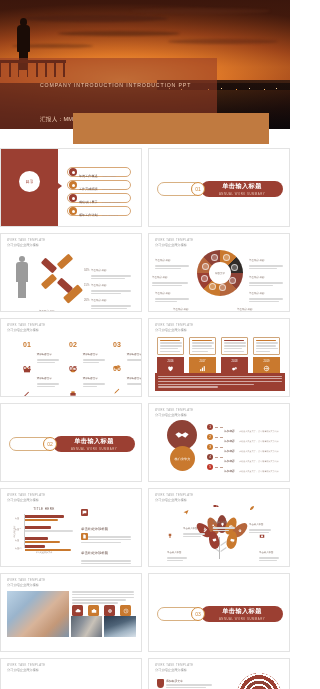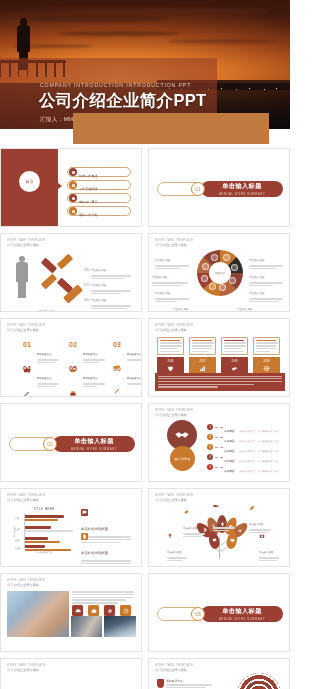--- a/index.html
+++ b/index.html
@@ -205,21 +205,20 @@
   </div>
   <div class="man">
     <div class="head"></div>
       <div class="body"></div>
       <div class="legs"></div>
   </div>
   <div class="rail"></div>
   <div class="rail2"></div>
   <div class="hero-band"></div>
   <div class="hero-eyebrow">COMPANY INTRODUCTION  INTRODUCTION  PPT</div>
-  <div class="hero-title">公司介绍企业简介PPT</div>
   <div class="hero-sub">汇报人：MMM  Report Person: MMMMMMM</div>
 </div>
 <div class="orange-block"></div>
 
 <div class="grid">
 
   <div class="slide">
     <div class="toc-left"></div>
     <div class="toc-circle">目录</div>
     <div class="toc-arrow"></div>

